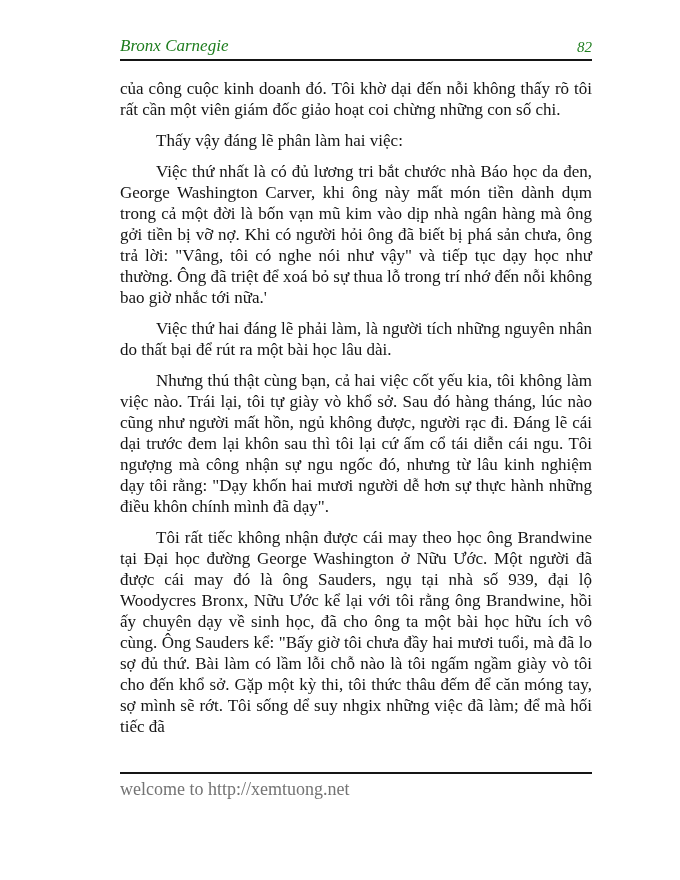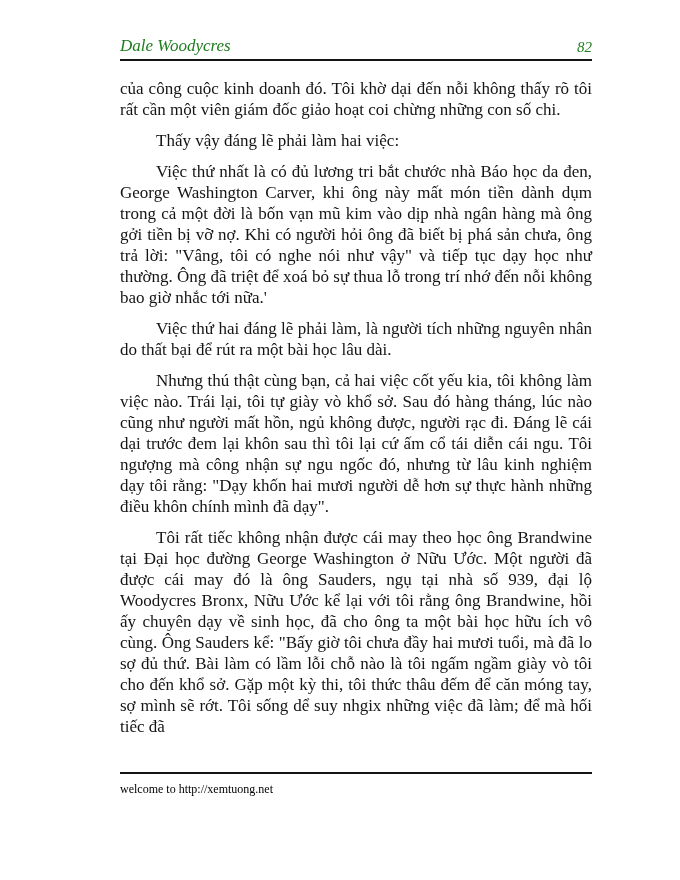--- a/index.html
+++ b/index.html
@@ -45,40 +45,40 @@
   }
   .page-footer {
     position: absolute;
     left: 120px;
     right: 88px;
     top: 772px;
     border-top: 2px solid #151515;
     padding-top: 5px;
   }
   .footer-link {
-    font-size: 12px;
-    color: #000000;
+    font-size: 18px;
+    color: #737373;
     text-decoration: none;
     cursor: pointer;
     margin-top: 23px;
   }
 </style>
 </head>
 <body>
 
 <div class="page">
 
   <div class="page-header">
-    <span class="title">Dale Woodycres</span>
+    <span class="title">Bronx Carnegie</span>
     <span class="pgnum">82</span>
   </div>
 
   <div class="body-text">
     <p class="no-indent">của công cuộc kinh doanh đó. Tôi khờ dại đến nỗi không thấy rõ tôi rất cần một viên giám đốc giảo hoạt coi chừng những con số chi.</p>
-    <p>Thấy vậy đáng lẽ phải làm hai việc:</p>
+    <p>Thấy vậy đáng lẽ phân làm hai việc:</p>
     <p>Việc thứ nhất là có đủ lương tri bắt chước nhà Báo học da đen, George Washington Carver, khi ông này mất món tiền dành dụm trong cả một đời là bốn vạn mũ kim vào dịp nhà ngân hàng mà ông gởi tiền bị vỡ nợ. Khi có người hỏi ông đã biết bị phá sản chưa, ông trả lời: "Vâng, tôi có nghe nói như vậy" và tiếp tục dạy học như thường. Ông đã triệt để xoá bỏ sự thua lỗ trong trí nhớ đến nỗi không bao giờ nhắc tới nữa.'</p>
     <p>Việc thứ hai đáng lẽ phải làm, là người tích những nguyên nhân do thất bại để rút ra một bài học lâu dài.</p>
     <p>Nhưng thú thật cùng bạn, cả hai việc cốt yếu kia, tôi không làm việc nào. Trái lại, tôi tự giày vò khổ sở. Sau đó hàng tháng, lúc nào cũng như người mất hồn, ngủ không được, người rạc đi. Đáng lẽ cái dại trước đem lại khôn sau thì tôi lại cứ ấm cổ tái diễn cái ngu. Tôi ngượng mà công nhận sự ngu ngốc đó, nhưng từ lâu kinh nghiệm dạy tôi rằng: "Dạy khốn hai mươi người dễ hơn sự thực hành những điều khôn chính mình đã dạy".</p>
     <p>Tôi rất tiếc không nhận được cái may theo học ông Brandwine tại Đại học đường George Washington ở Nữu Ước. Một người đã được cái may đó là ông Sauders, ngụ tại nhà số 939, đại lộ Woodycres Bronx, Nữu Ước kể lại với tôi rằng ông Brandwine, hồi ấy chuyên dạy về sinh học, đã cho ông ta một bài học hữu ích vô cùng. Ông Sauders kể: "Bấy giờ tôi chưa đầy hai mươi tuổi, mà đã lo sợ đủ thứ. Bài làm có lầm lỗi chỗ nào là tôi ngấm ngầm giày vò tôi cho đến khổ sở. Gặp một kỳ thi, tôi thức thâu đếm để căn móng tay, sợ mình sẽ rớt. Tôi sống dể suy nhgix những việc đã làm; để mà hối tiếc đã</p>
   </div>
 
   <div class="page-footer">
     <span class="footer-link">welcome to http://xemtuong.net</span>
   </div>
 

